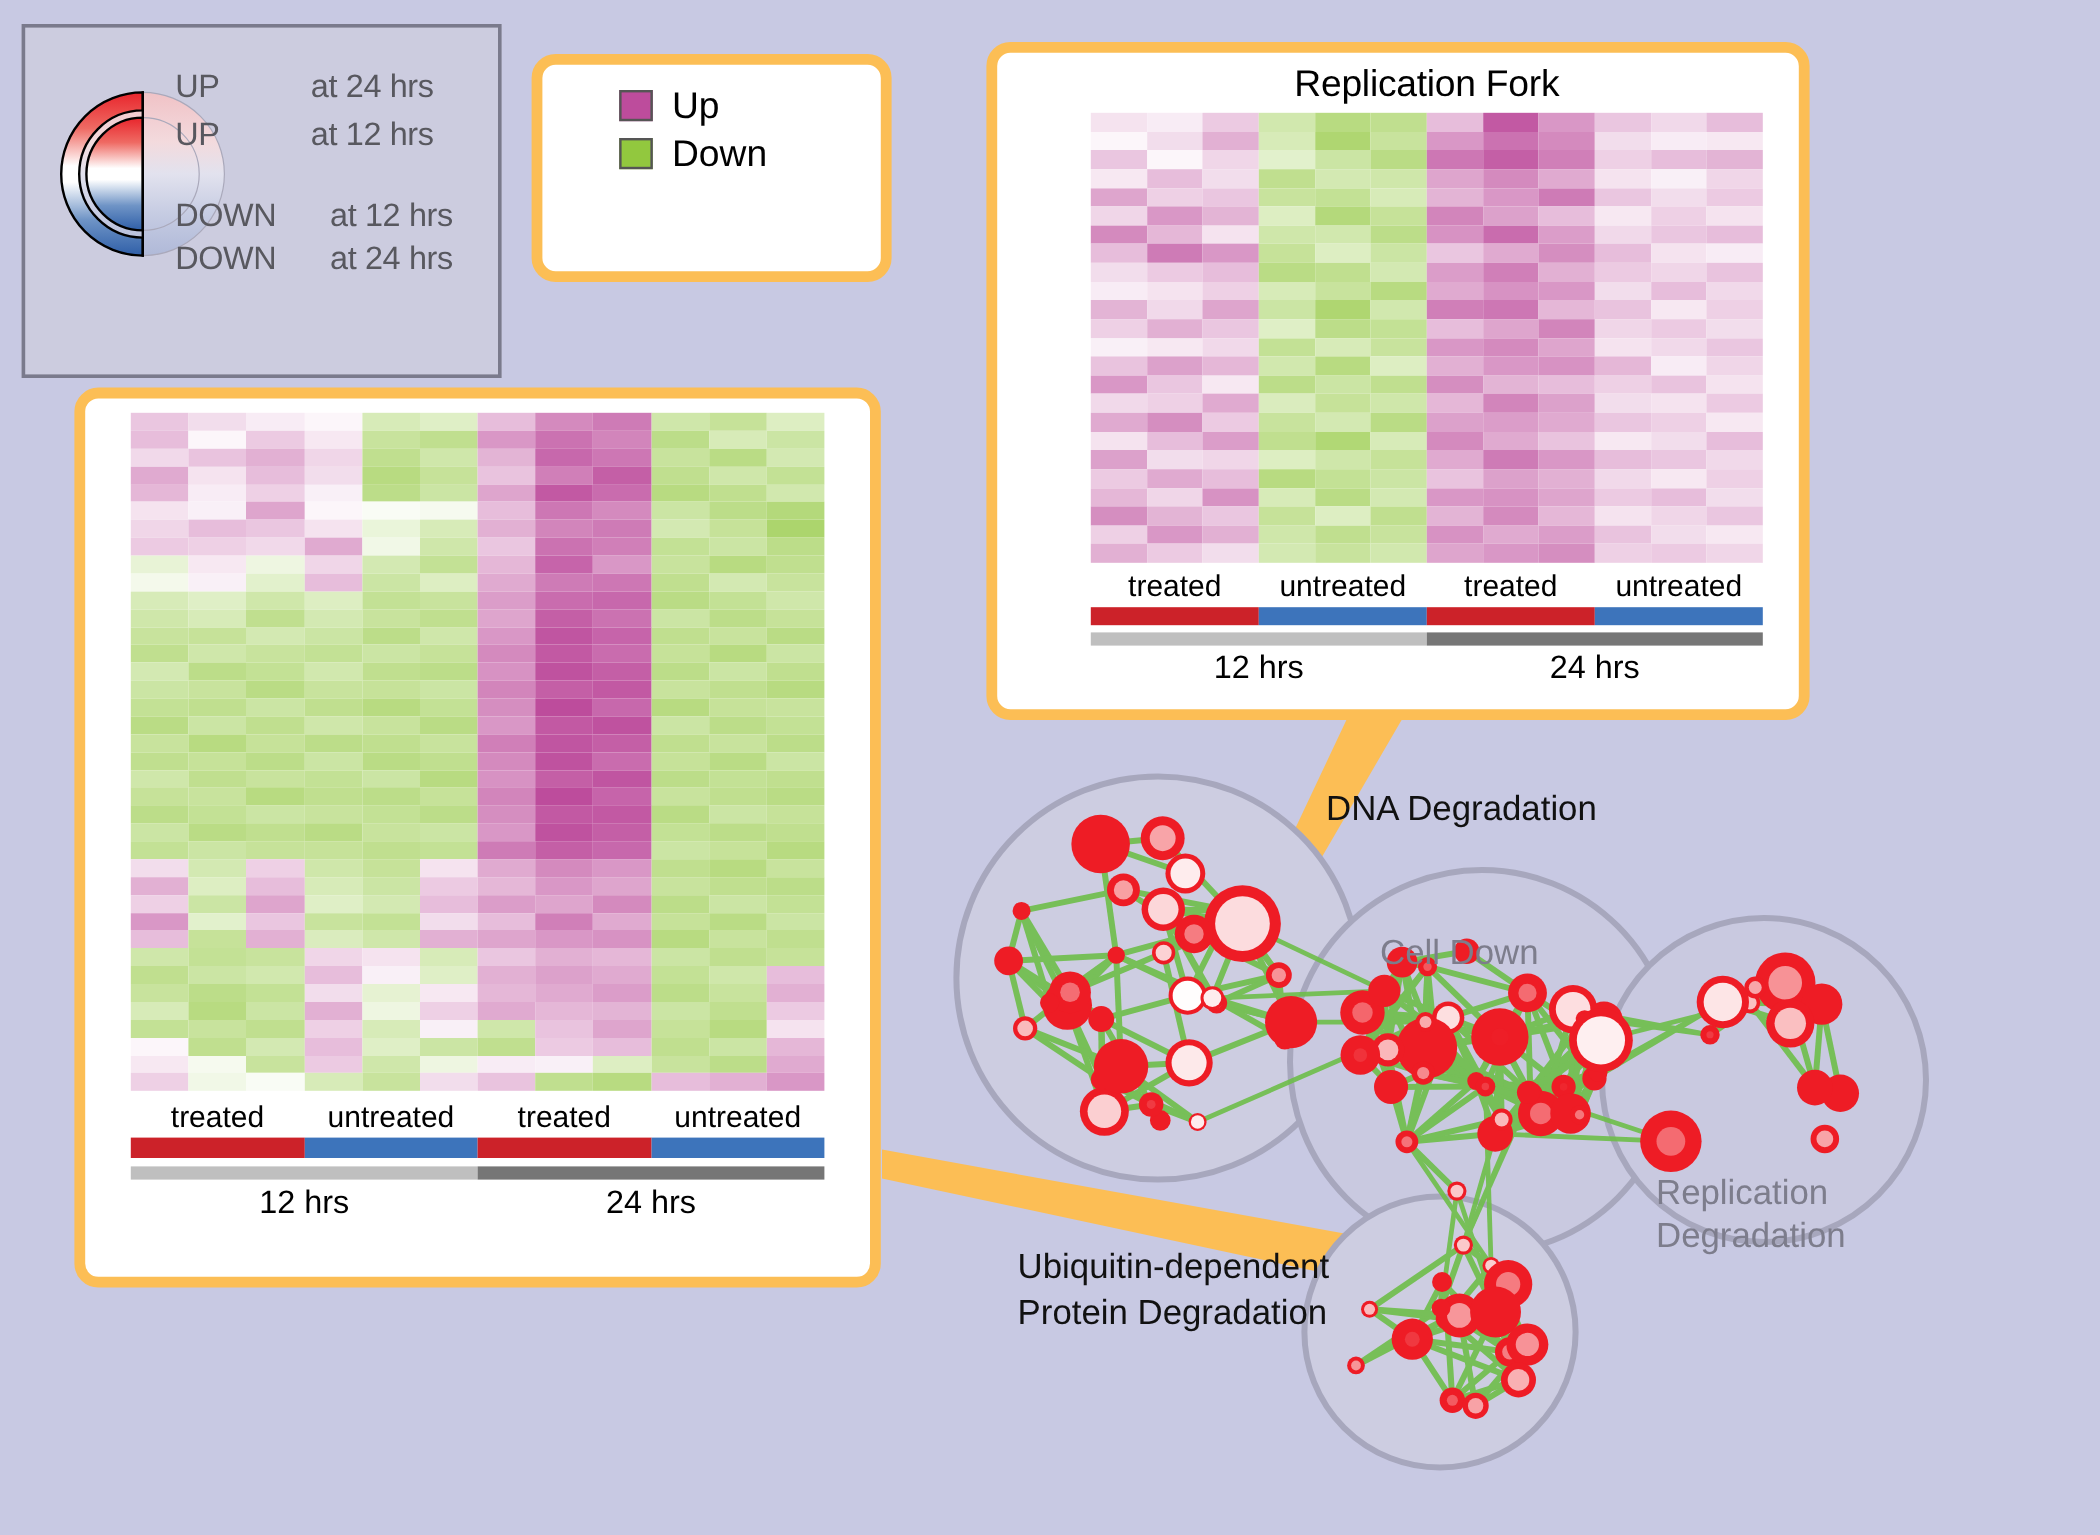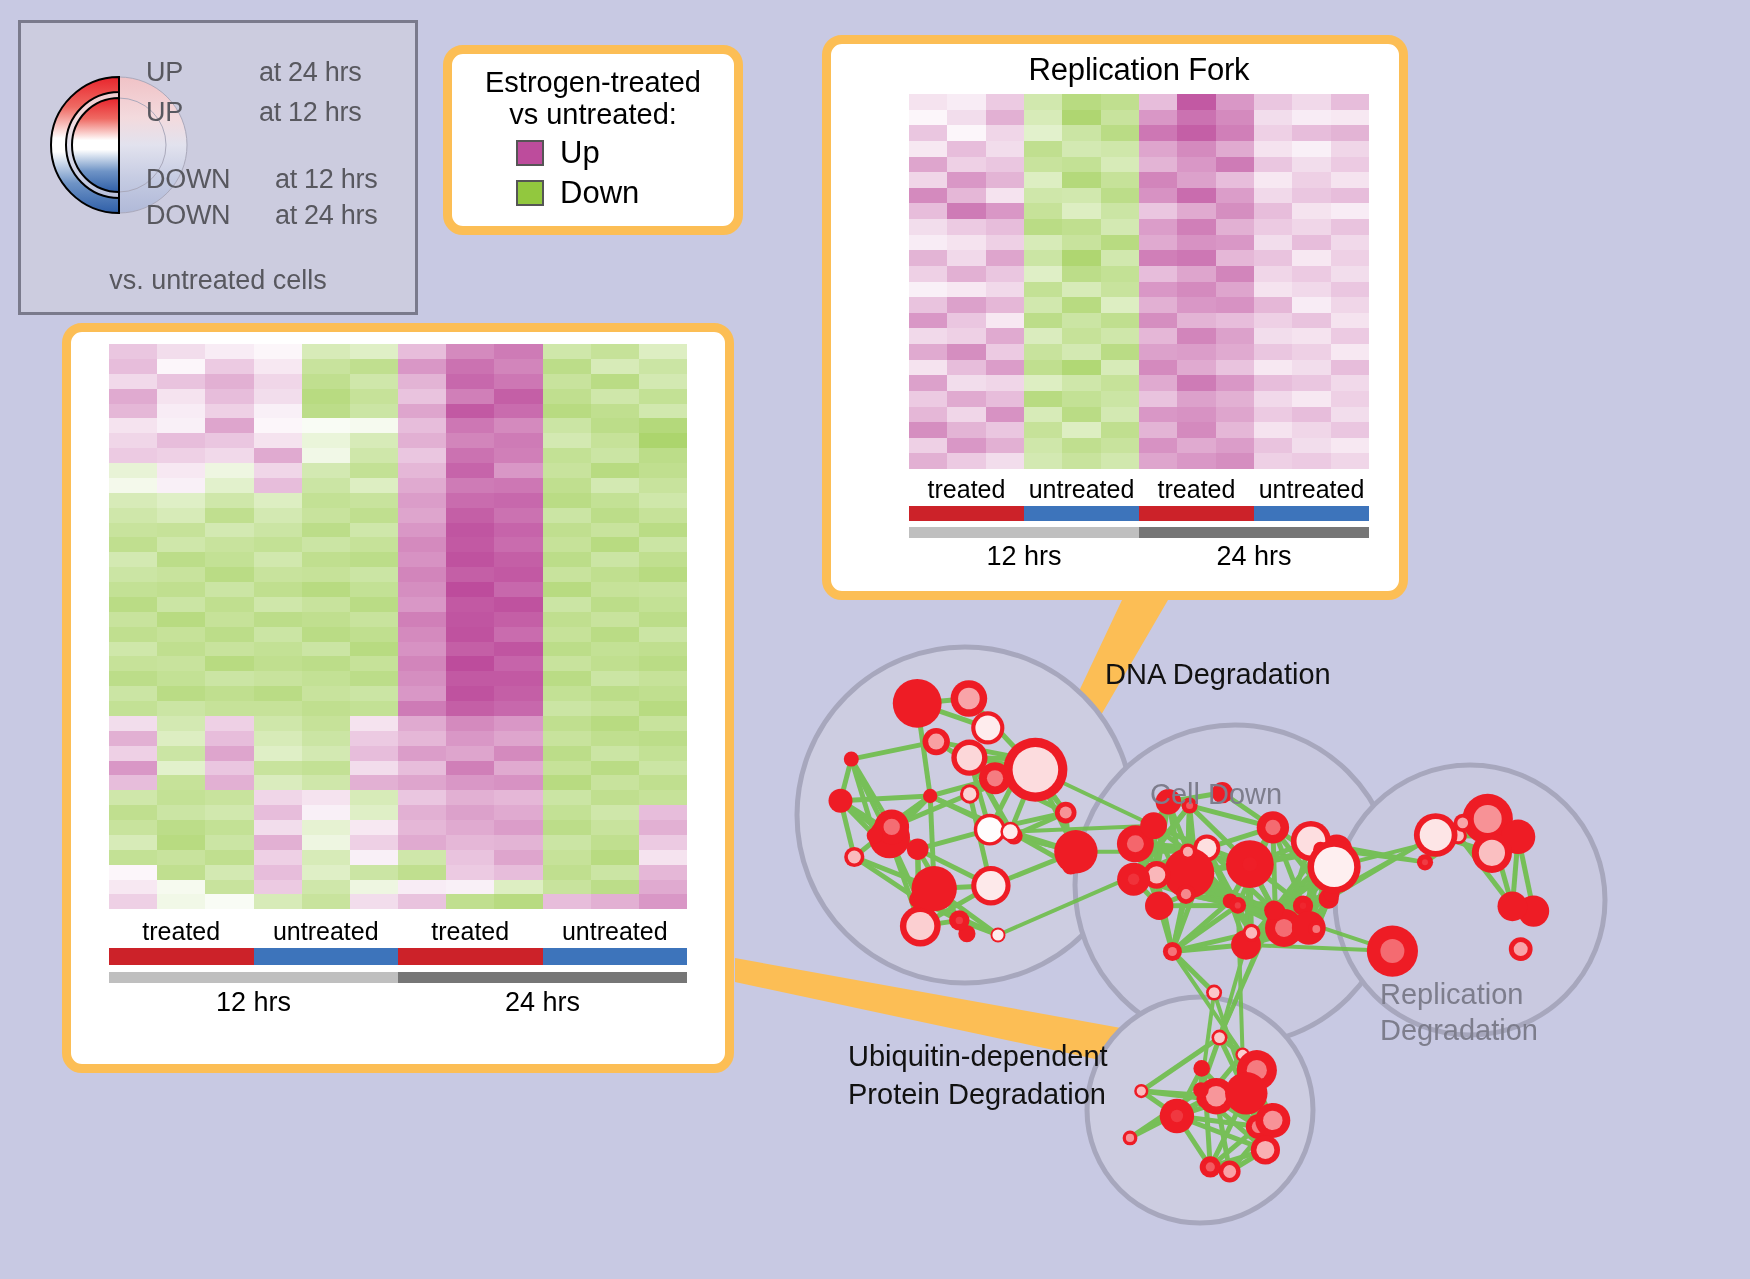--- a/index.html
+++ b/index.html
@@ -35,21 +35,21 @@
   #ud-legend{left:443px;top:45px;width:300px;height:190px;padding-top:12px;}
   #ud-legend .ud-title{
     text-align:center;font-size:29px;color:#000;line-height:1.12;
     padding:0 6px;
   }
   .ud-row{display:flex;align-items:center;gap:16px;margin-left:64px;margin-top:4px;}
   .sw{width:28px;height:26px;border:2px solid #555;box-sizing:border-box;}
   .ud-txt{font-size:31px;color:#000;}
 
   
-  #rep-panel{left:822px;top:35px;width:586px;height:565px;padding-left:48px;}
+  #rep-panel{left:822px;top:35px;width:686px;height:565px;padding-left:48px;}
   #apc-panel{left:62px;top:323px;width:672px;height:750px;}
   .panel-title{
     text-align:center;font-size:31px;color:#000;font-weight:400;
     margin-top:8px;letter-spacing:-0.2px;
   }
   #apc-panel .panel-title{font-size:31px;margin-top:14px;}
   .hm{display:flex;flex-direction:column;}
   .hm-row{display:flex;width:100%;}
   .hm-cell{flex:1 1 0;}
 
@@ -107,29 +107,24 @@
   <div class="ring-label" style="left:125px;top:74px;">UP</div>
   <div class="ring-label" style="left:238px;top:74px;">at 12 hrs</div>
 
   <div class="ring-label" style="left:125px;top:141px;">DOWN</div>
   <div class="ring-label" style="left:254px;top:141px;">at 12 hrs</div>
 
   <div class="ring-label" style="left:125px;top:177px;">DOWN</div>
   <div class="ring-label" style="left:254px;top:177px;">at 24 hrs</div>
 
   <div class="legend-foot">
-    <div>vs. untreated cells</div>
   </div>
 </div>
 
 <div class="abs card" id="ud-legend">
-  <div class="ud-title">
-    <div>Estrogen-treated</div>
-    <div>vs untreated:</div>
-  </div>
   <div class="ud-row">
     <span class="sw" id="sw-up" style="background: rgb(189, 76, 156);"></span>
     <span class="ud-txt">Up</span>
   </div>
   <div class="ud-row">
     <span class="sw" id="sw-down" style="background: rgb(146, 200, 62);"></span>
     <span class="ud-txt">Down</span>
   </div>
 </div>
 

